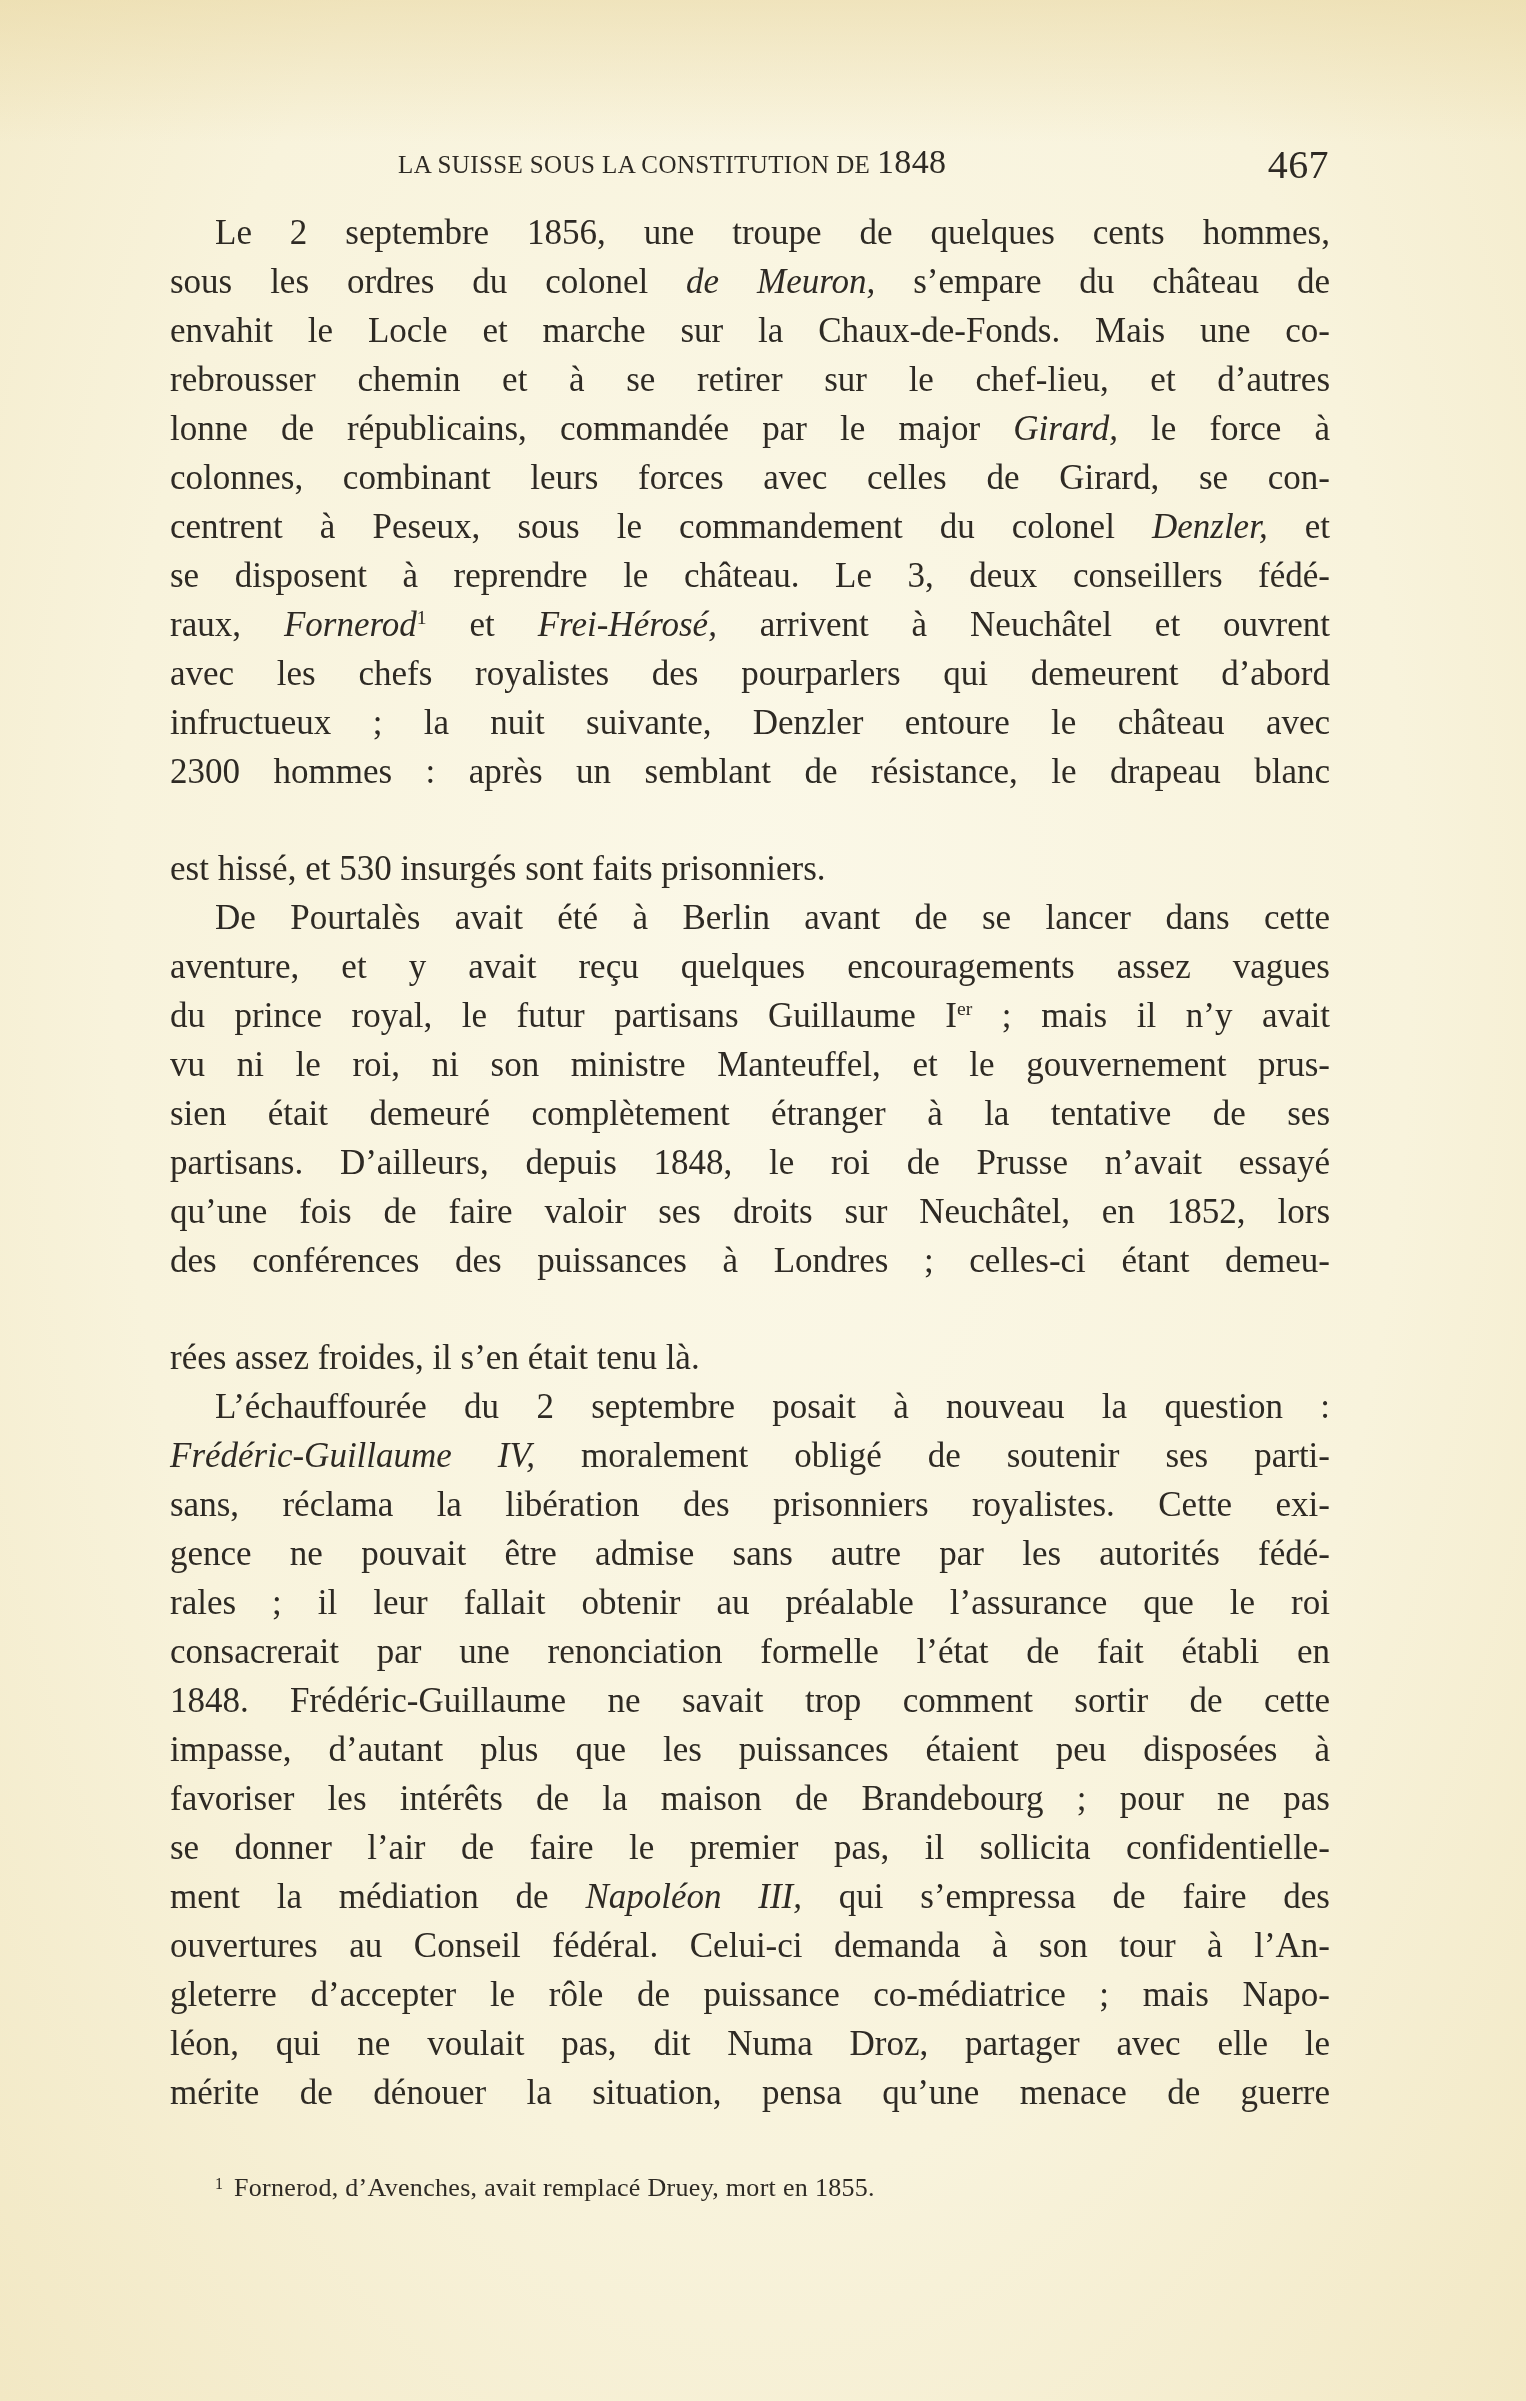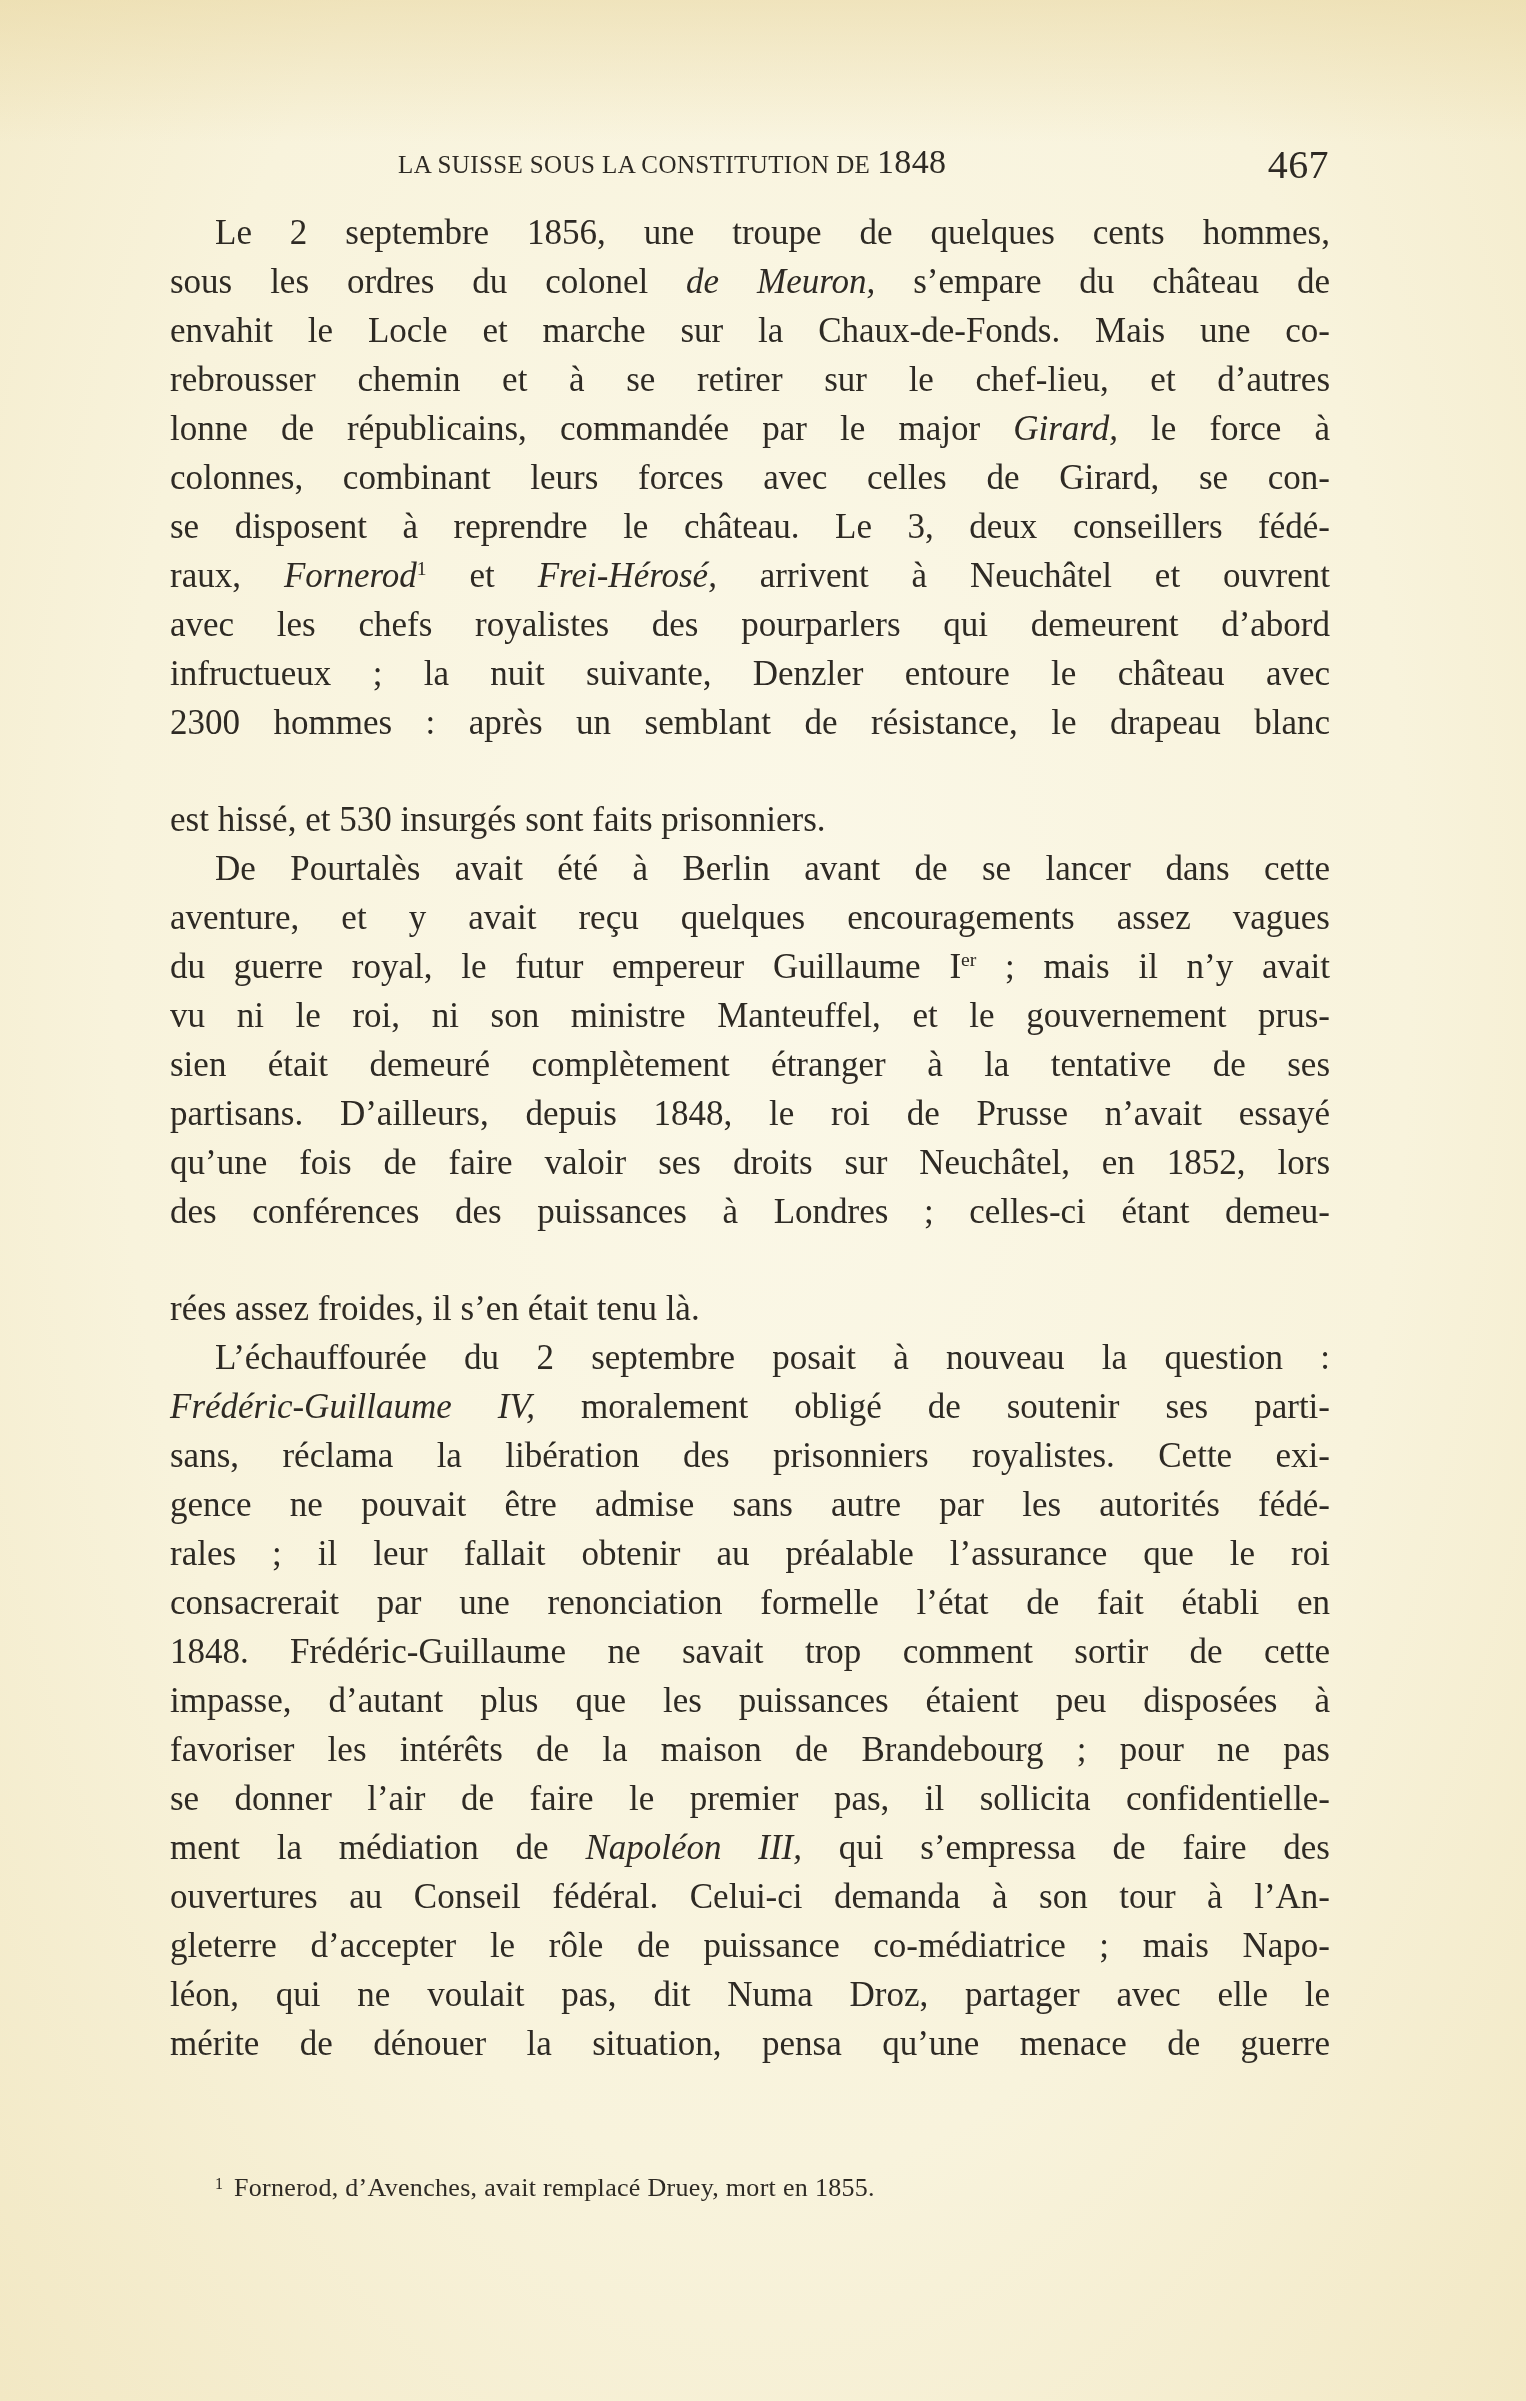--- a/index.html
+++ b/index.html
@@ -44,29 +44,30 @@
   <span class="page">467</span>
 </div>
 
 <div class="body" id="body">
     <div class="line indent"><span>Le 2 septembre 1856, une troupe de quelques cents hommes,</span></div>
     <div class="line"><span>sous les ordres du colonel </span><i>de Meuron,</i><span> s’empare du château de</span></div>
     <div class="line"><span>envahit le Locle et marche sur la Chaux-de-Fonds. Mais une co-</span></div>
     <div class="line"><span>rebrousser chemin et à se retirer sur le chef-lieu, et d’autres</span></div>
     <div class="line"><span>lonne de républicains, commandée par le major </span><i>Girard,</i><span> le force à</span></div>
     <div class="line"><span>colonnes, combinant leurs forces avec celles de Girard, se con-</span></div>
+    <div class="line"><span>centrent à Peseux, sous le commandement du colonel </span><i>Denzler,</i><span> et</span></div>
     <div class="line"><span>se disposent à reprendre le château. Le 3, deux conseillers fédé-</span></div>
     <div class="line"><span>raux, </span><i>Fornerod</i><sup>1</sup><span> et </span><i>Frei-Hérosé,</i><span> arrivent à Neuchâtel et ouvrent</span></div>
     <div class="line"><span>avec les chefs royalistes des pourparlers qui demeurent d’abord</span></div>
     <div class="line"><span>infructueux ; la nuit suivante, Denzler entoure le château avec</span></div>
     <div class="line"><span>2300 hommes : après un semblant de résistance, le drapeau blanc</span></div>
     <div class="line last"><span>est hissé, et 530 insurgés sont faits prisonniers.</span></div>
     <div class="line indent"><span>De Pourtalès avait été à Berlin avant de se lancer dans cette</span></div>
     <div class="line"><span>aventure, et y avait reçu quelques encouragements assez vagues</span></div>
-    <div class="line"><span>du guerre royal, le futur empereur Guillaume I</span><sup>er</sup><span> ; mais il n’y avait</span></div>
+    <div class="line"><span>du prince royal, le futur partisans Guillaume I</span><sup>er</sup><span> ; mais il n’y avait</span></div>
     <div class="line"><span>vu ni le roi, ni son ministre Manteuffel, et le gouvernement prus-</span></div>
     <div class="line"><span>sien était demeuré complètement étranger à la tentative de ses</span></div>
     <div class="line"><span>partisans. D’ailleurs, depuis 1848, le roi de Prusse n’avait essayé</span></div>
     <div class="line"><span>qu’une fois de faire valoir ses droits sur Neuchâtel, en 1852, lors</span></div>
     <div class="line"><span>des conférences des puissances à Londres ; celles-ci étant demeu-</span></div>
     <div class="line last"><span>rées assez froides, il s’en était tenu là.</span></div>
     <div class="line indent"><span>L’échauffourée du 2 septembre posait à nouveau la question :</span></div>
     <div class="line"><i>Frédéric-Guillaume IV,</i><span> moralement obligé de soutenir ses parti-</span></div>
     <div class="line"><span>sans, réclama la libération des prisonniers royalistes. Cette exi-</span></div>
     <div class="line"><span>gence ne pouvait être admise sans autre par les autorités fédé-</span></div>

